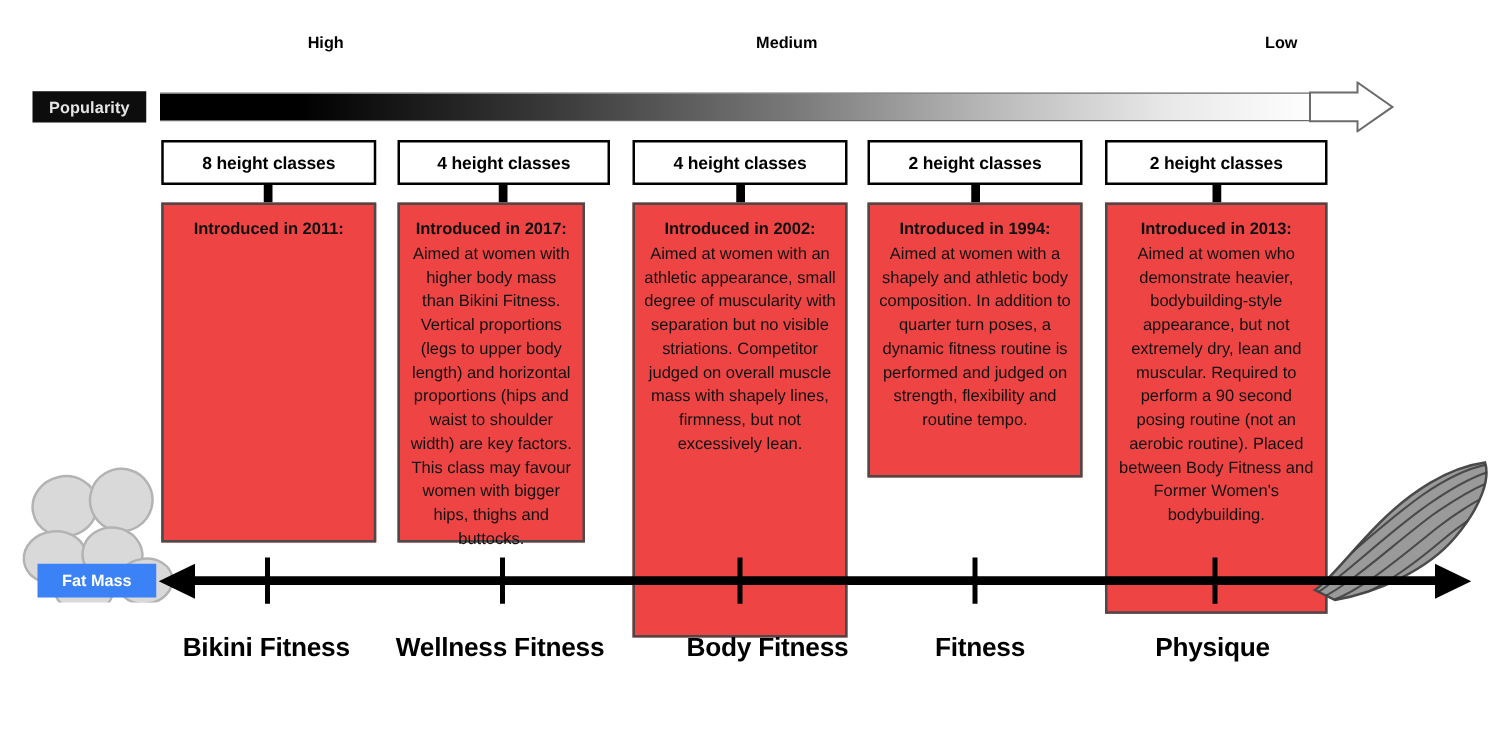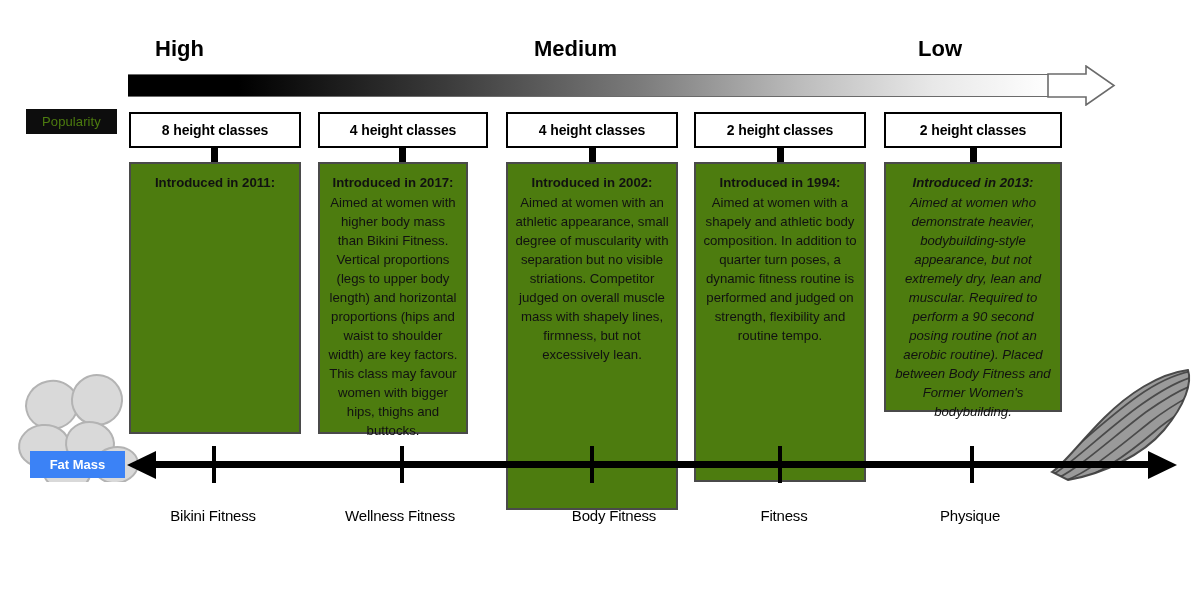--- a/index.html
+++ b/index.html
@@ -9,58 +9,57 @@
     font-family:"Liberation Sans", sans-serif;
     color:#000;
     overflow:hidden;
     position:relative;
   }
   #stage{position:absolute;left:0;top:0;width:1200px;height:600px;}
 
   
   .pop-badge{
     position:absolute;left:26px;top:73px;width:91px;height:25px;
-    background:#0d0d0d;color:#4d7c0f;
-    font-size:13px;font-weight:400;
+    background:#0d0d0d;color:#e5e5e5;
+    font-size:13px;font-weight:700;
     display:flex;align-items:center;justify-content:center;
     letter-spacing:.1px;
-    margin-top:36px;
   }
   .pop-bar-wrap{position:absolute;left:128px;top:70px;width:1060px;height:31px;}
   .pop-bar{
     position:absolute;left:0;top:4px;width:925px;height:23px;
     background:linear-gradient(to right,#000000 0%,#000000 12%,#3a3a3a 34%,#7a7a7a 55%,#bdbdbd 73%,#e8e8e8 87%,#ffffff 100%);
     border-top:1px solid #6b6b6b;border-bottom:1px solid #6b6b6b;
     box-sizing:border-box;
   }
   .pop-arrow-head{position:absolute;left:918px;top:-5px;width:70px;height:41px;}
   .pop-label{
-    position:absolute;top:36px;
-    font-size:22px;font-weight:700;text-align:left;
+    position:absolute;top:26px;
+    font-size:13px;font-weight:700;text-align:right;
     white-space:nowrap;
   }
 
   
   .col{position:absolute;top:112px;}
   .hdr-box{
     position:absolute;left:0;top:0;
     height:36px;
     background:#fff;
     border:2px solid #000000;
     box-sizing:border-box;
     display:flex;align-items:center;justify-content:center;
     font-size:14px;font-weight:700;
     letter-spacing:-.1px;
   }
   .connector{
     position:absolute;top:36px;width:7px;height:14px;background:#000;
   }
   .body-box{
     position:absolute;top:50px;
-    background:#4d7c0f;
+    background:#ef4444;
     border:2px solid #4a4a4a;
     box-sizing:border-box;
     padding:9px 7px 8px 7px;
     text-align:center;
     font-size:13.2px;
     line-height:1.44;
     color:#111;
   }
   .body-box .intro{font-weight:700;display:block;margin-bottom:1px;}
   .body-box .para{display:block;}
@@ -77,21 +76,21 @@
     background:#3b82f6;color:#fff;
     font-size:13px;font-weight:700;
     display:flex;align-items:center;justify-content:center;
     white-space:nowrap;
   }
   #fat-badge{left:30px;top:451px;width:95px;height:27px;}
   #lean-badge{left:1062px;top:451px;width:133px;height:27px;font-size:12.5px;}
 
   .cat-label{
     position:absolute;top:507px;
-    font-size:15px;font-weight:400;
+    font-size:21px;font-weight:700;
     text-align:center;white-space:nowrap;
     letter-spacing:-.2px;
   }
 
   .graphic{position:absolute;}
 </style>
 </head>
 <body>
 
 <div id="stage">
@@ -131,30 +130,30 @@
     <div class="connector" style="left:83px;"></div>
     <div class="body-box" style="width:172px;height:348px;">
       <span class="intro">Introduced in 2002:</span>
       <span class="para">Aimed at women with an athletic appearance, small degree of muscularity with separation but no visible striations. Competitor judged on overall muscle mass with shapely lines, firmness, but not excessively lean.</span>
     </div>
   </div>
 
   <div class="col" style="left:694px;width:172px;">
     <div class="hdr-box" style="width:172px;">2 height classes</div>
     <div class="connector" style="left:83px;"></div>
-    <div class="body-box" style="width:172px;height:320px;">
+    <div class="body-box" style="width:172px;height:220px;">
       <span class="intro">Introduced in 1994:</span>
       <span class="para">Aimed at women with a shapely and athletic body composition. In addition to quarter turn poses, a dynamic fitness routine is performed and judged on strength, flexibility and routine tempo.</span>
     </div>
   </div>
 
   <div class="col" style="left:884px;width:178px;">
     <div class="hdr-box" style="width:178px;">2 height classes</div>
     <div class="connector" style="left:86px;"></div>
-    <div class="body-box" style="width:178px;height:250px;font-style:italic;">
+    <div class="body-box" style="width:178px;height:329px;">
       <span class="intro">Introduced in 2013:</span>
       <span class="para">Aimed at women who demonstrate heavier, bodybuilding-style appearance, but not extremely dry, lean and muscular. Required to perform a 90 second posing routine (not an aerobic routine). Placed between Body Fitness and Former Women's bodybuilding.</span>
     </div>
   </div>
 
   <svg class="graphic" style="left:12px;top:372px;width:130px;height:110px;" viewBox="0 0 130 110">
     <g fill="#d9d9d9" stroke="#b3b3b3" stroke-width="2">
       <ellipse cx="40" cy="33" rx="26" ry="24" transform="rotate(-12 40 33)"></ellipse>
       <ellipse cx="85" cy="28" rx="25" ry="25" transform="rotate(14 85 28)"></ellipse>
       <ellipse cx="32" cy="74" rx="25" ry="21" transform="rotate(-6 32 74)"></ellipse>

